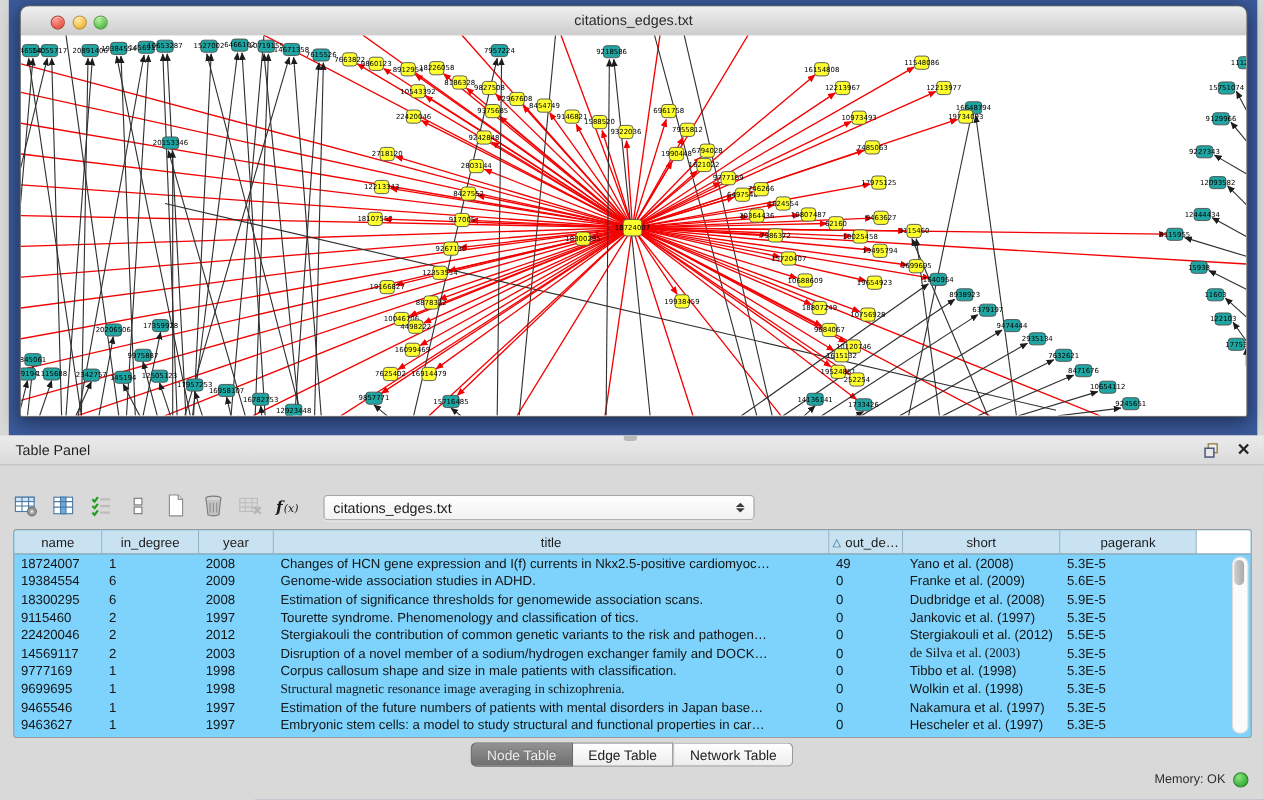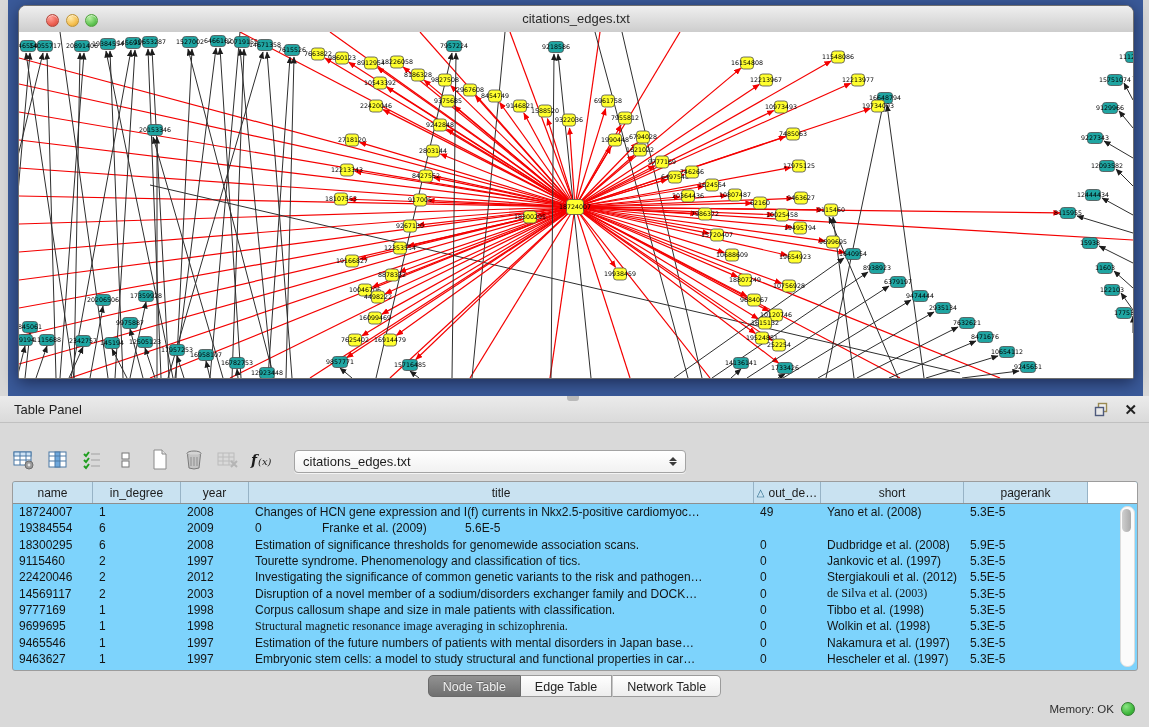--- a/index.html
+++ b/index.html
@@ -870,20 +870,21 @@
           <div class="td" style="width: 68px;">2008</div>
           <div class="td" style="width: 505px;">Changes of HCN gene expression and I(f) currents in Nkx2.5-positive cardiomyoc…</div>
           <div class="td" style="width: 67px;">49</div>
           <div class="td" style="width: 143px;">Yano et al. (2008)</div>
           <div class="td" style="width: 124px;">5.3E-5</div>
         </div>
         <div class="tr">
           <div class="td" style="width: 80px;">19384554</div>
           <div class="td" style="width: 88px;">6</div>
           <div class="td" style="width: 68px;">2009</div>
+          <div class="td" style="width: 505px;">Genome-wide association studies in ADHD.</div>
           <div class="td" style="width: 67px;">0</div>
           <div class="td" style="width: 143px;">Franke et al. (2009)</div>
           <div class="td" style="width: 124px;">5.6E-5</div>
         </div>
         <div class="tr">
           <div class="td" style="width: 80px;">18300295</div>
           <div class="td" style="width: 88px;">6</div>
           <div class="td" style="width: 68px;">2008</div>
           <div class="td" style="width: 505px;">Estimation of significance thresholds for genomewide association scans.</div>
           <div class="td" style="width: 67px;">0</div>
@@ -896,30 +897,30 @@
           <div class="td" style="width: 68px;">1997</div>
           <div class="td" style="width: 505px;">Tourette syndrome. Phenomenology and classification of tics.</div>
           <div class="td" style="width: 67px;">0</div>
           <div class="td" style="width: 143px;">Jankovic et al. (1997)</div>
           <div class="td" style="width: 124px;">5.3E-5</div>
         </div>
         <div class="tr">
           <div class="td" style="width: 80px;">22420046</div>
           <div class="td" style="width: 88px;">2</div>
           <div class="td" style="width: 68px;">2012</div>
-          <div class="td" style="width: 505px;">Investigating the significance of common genetic variants to the risk and pathogen…</div>
+          <div class="td" style="width: 505px;">Stergiakouli the contribution of common genetic variants to the risk and pathogen…</div>
           <div class="td" style="width: 67px;">0</div>
           <div class="td" style="width: 143px;">Stergiakouli et al. (2012)</div>
           <div class="td" style="width: 124px;">5.5E-5</div>
         </div>
         <div class="tr">
           <div class="td" style="width: 80px;">14569117</div>
           <div class="td" style="width: 88px;">2</div>
           <div class="td" style="width: 68px;">2003</div>
-          <div class="td" style="width: 505px;">Disruption of a novel member of a sodium/disorders exchanger family and DOCK…</div>
+          <div class="td" style="width: 505px;">Disruption of a novel member of a sodium/hydrogen exchanger family and DOCK…</div>
           <div class="td" style="width: 67px;">0</div>
           <div class="td" style="width: 143px; font-family: Liberation Serif, serif;">de Silva et al. (2003)</div>
           <div class="td" style="width: 124px;">5.3E-5</div>
         </div>
         <div class="tr">
           <div class="td" style="width: 80px;">9777169</div>
           <div class="td" style="width: 88px;">1</div>
           <div class="td" style="width: 68px;">1998</div>
           <div class="td" style="width: 505px;">Corpus callosum shape and size in male patients with classification.</div>
           <div class="td" style="width: 67px;">0</div>

